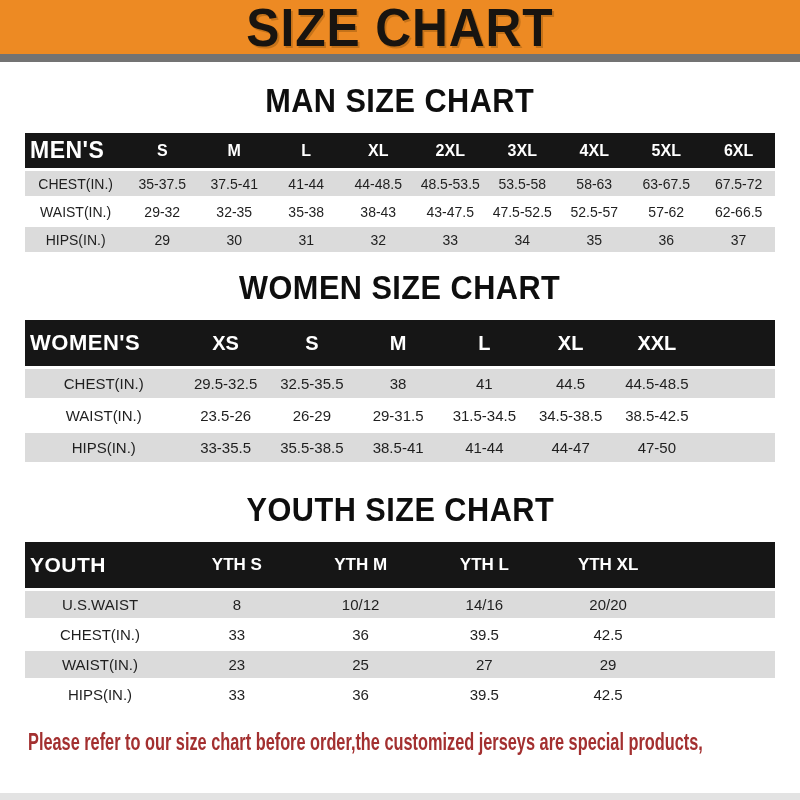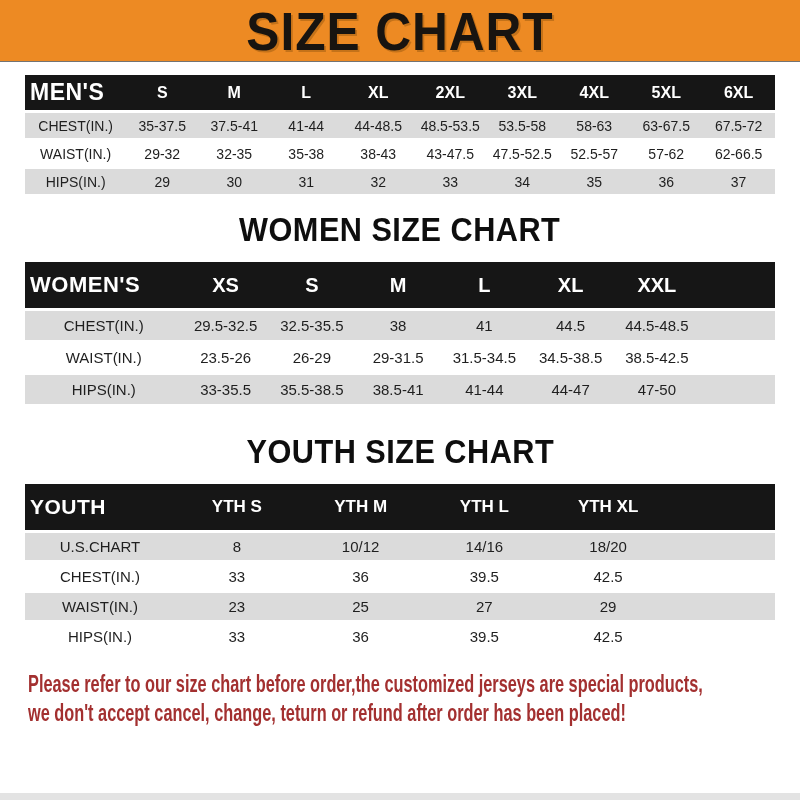--- a/index.html
+++ b/index.html
@@ -12,21 +12,21 @@
     position: relative;
     overflow: hidden;
     background: var(--page-bg, #ffffff);
     font-family: "Liberation Sans", sans-serif;
   }
 
   
   .banner {
     height: 62px;
     background: var(--accent, #ED8A23);
-    border-bottom: 1px solid #737373;
+    border-bottom: 8px solid #737373;
     display: flex;
     align-items: center;
     justify-content: center;
   }
   .banner-title {
     display: inline-block;
     font-size: 54px;
     line-height: 54px;
     font-weight: 700;
     color: #181410;
@@ -125,20 +125,23 @@
 </head>
 <body>
 
 <div class="page">
 
   <header class="banner">
     <span class="banner-title">SIZE CHART</span>
   </header>
 
   <section>
+    <h2 class="section-title men-title">
+      <span class="cond">MAN SIZE CHART</span>
+    </h2>
     <table class="size-table t-men">
         <colgroup>
           <col style="width: 13.5%;">
           <col style="width: 9.6%;">
           <col style="width: 9.6%;">
           <col style="width: 9.6%;">
           <col style="width: 9.6%;">
           <col style="width: 9.6%;">
           <col style="width: 9.6%;">
           <col style="width: 9.6%;">
@@ -280,25 +283,25 @@
             <th class="hdr-label">YOUTH</th>
             <th>YTH S</th>
             <th>YTH M</th>
             <th>YTH L</th>
             <th>YTH XL</th>
             <th></th>
           </tr>
         </thead>
         <tbody>
           <tr>
-            <td class="row-label">U.S.CHART</td>
+            <td class="row-label">U.S.WAIST</td>
             <td>8</td>
             <td>10/12</td>
             <td>14/16</td>
-            <td>18/20</td>
+            <td>20/20</td>
             <td></td>
           </tr>
           <tr>
             <td class="row-label">CHEST(IN.)</td>
             <td>33</td>
             <td>36</td>
             <td>39.5</td>
             <td>42.5</td>
             <td></td>
           </tr>
@@ -319,20 +322,17 @@
             <td></td>
           </tr>
         </tbody>
       </table>
   </section>
 
   <footer class="disclaimer">
     <div class="line">
       <span class="cond">Please refer to our size chart before order,the customized jerseys are special products,</span>
     </div>
-    <div class="line">
-      <span class="cond">we don't accept cancel, change, teturn or refund after order has been placed!</span>
-    </div>
   </footer>
 
   <div class="bottom-strip"></div>
 
 </div>
 
 </body></html>

